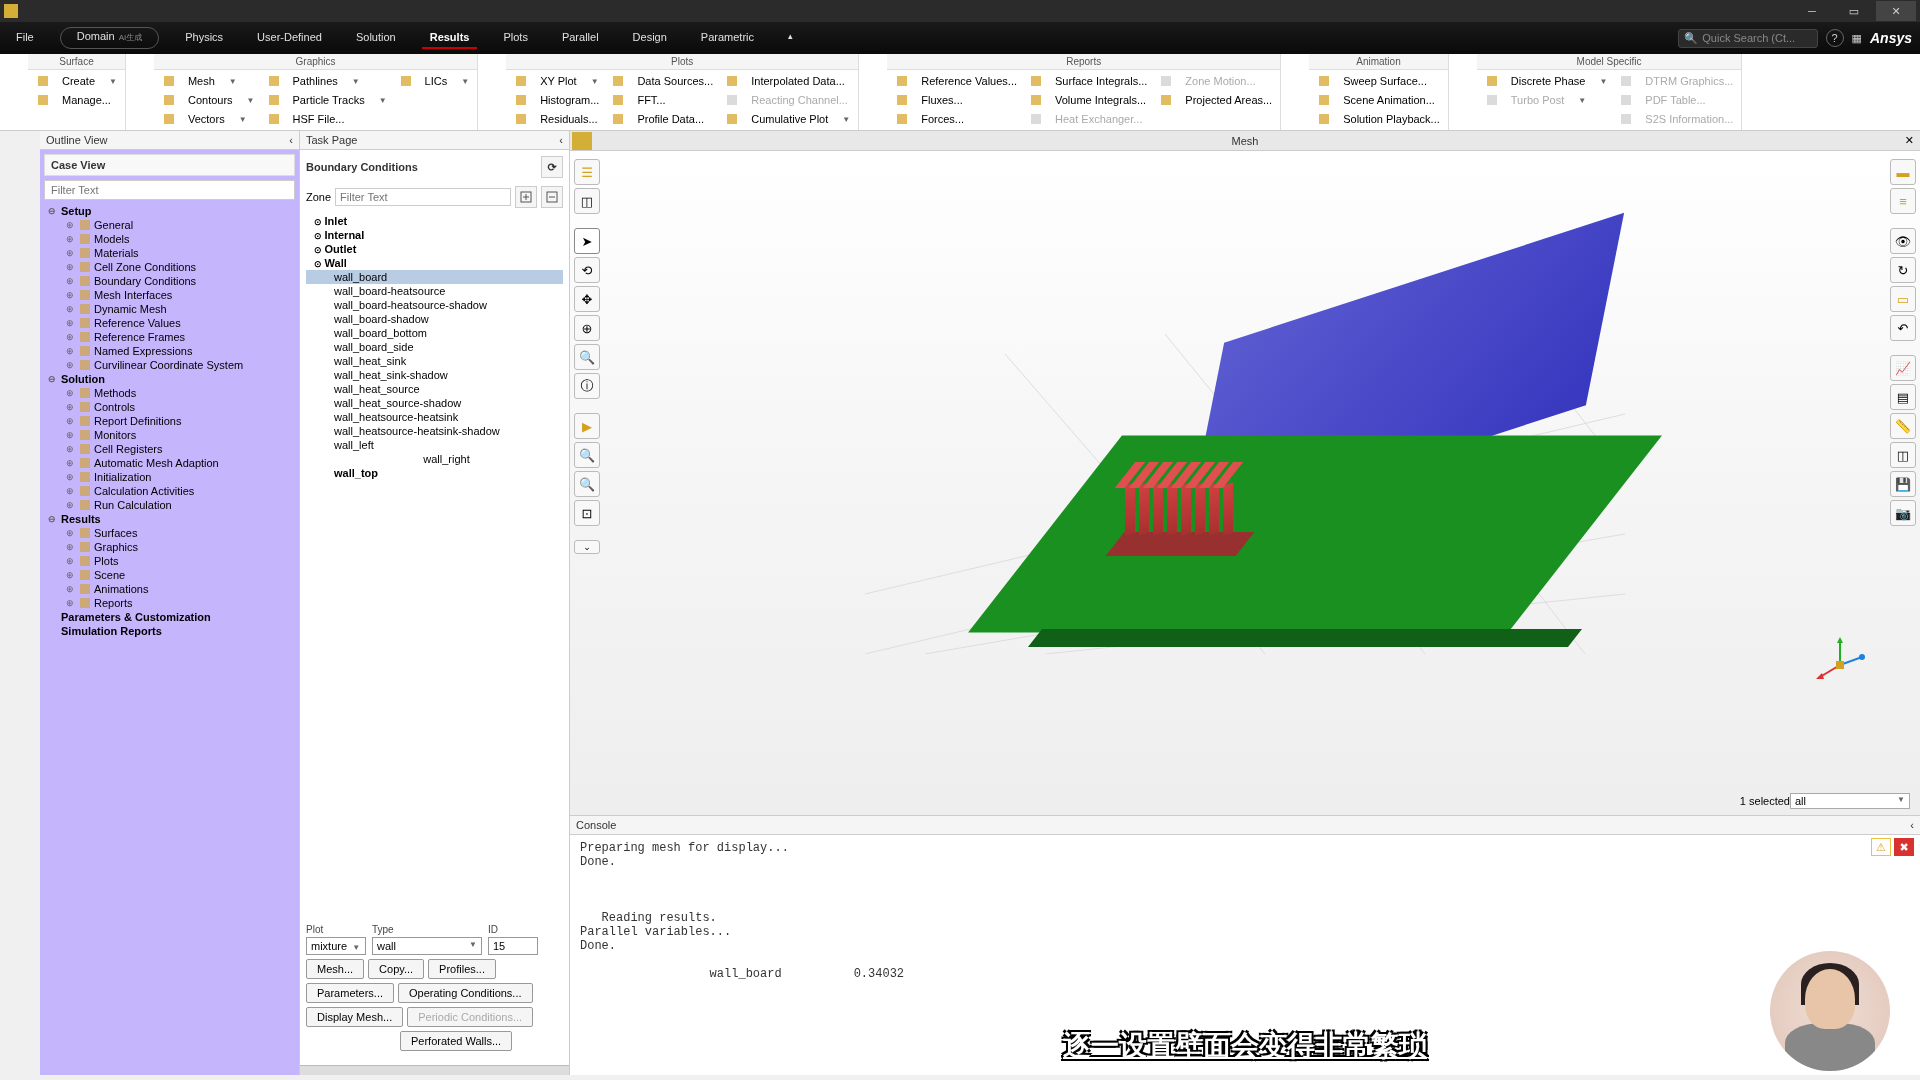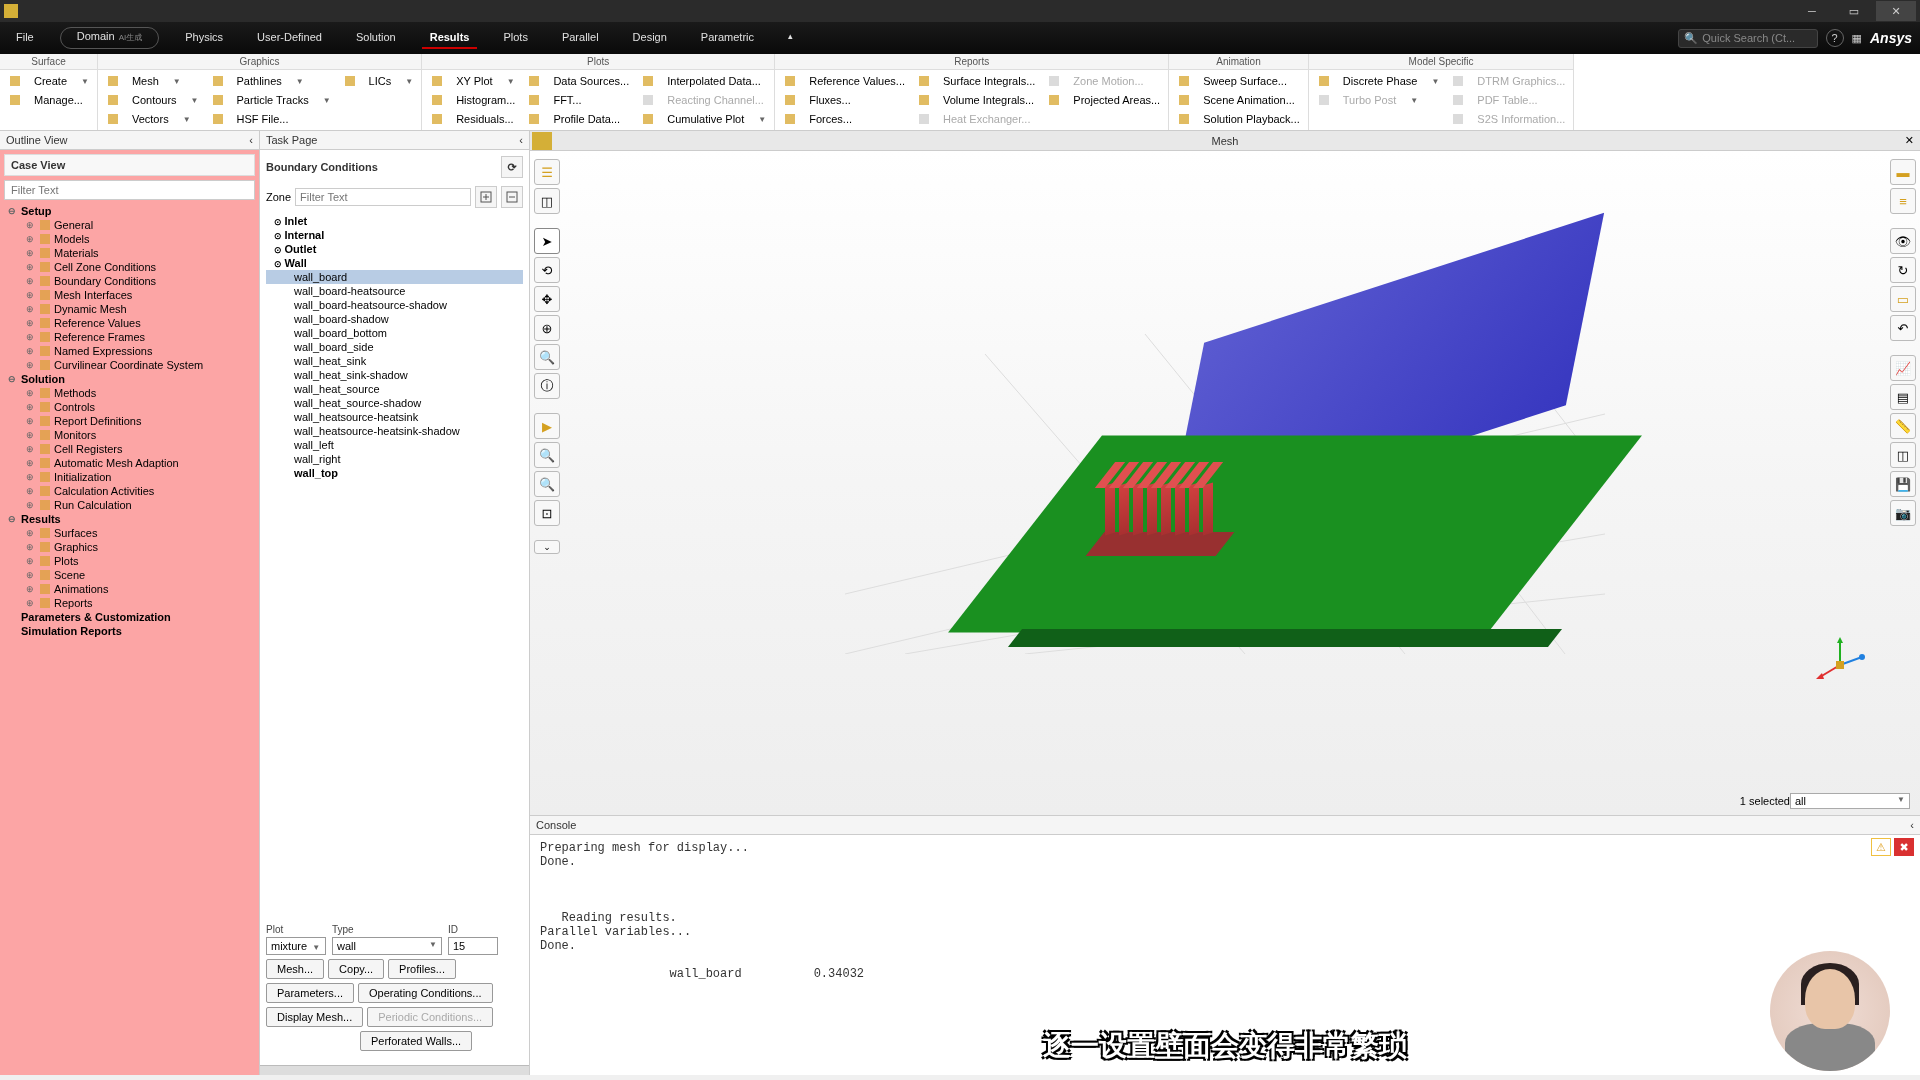--- a/index.html
+++ b/index.html
@@ -18,35 +18,35 @@
 .menu-left { display: flex; gap: 18px; }
 .menu-item { color: #e0e0e0; padding: 4px 8px; cursor: pointer; }
 .menu-item.active { color: #fff; font-weight: bold; border-bottom: 2px solid #cc0000; }
 .menu-item.domain { border: 1px solid #555; border-radius: 12px; padding: 2px 16px; position: relative; }
 .menu-right { display: flex; align-items: center; gap: 8px; }
 .search-box { background: #2a2a2a; border: 1px solid #444; border-radius: 3px; padding: 2px 6px; color: #888; width: 140px; display: flex; align-items: center; gap: 4px; }
 .ansys-logo { color: #fff; font-weight: bold; font-size: 14px; font-style: italic; }
 
 
 .ribbon { background: #fff; border-bottom: 1px solid #ccc; display: flex; }
-.ribbon-group { border-right: 1px solid #ddd; display: flex; flex-direction: column; }
+.ribbon-group { border-right: 1px solid #ddd; display: flex; flex-direction: column; margin-left: 28px; }
 .ribbon-header { background: #f5f5f5; text-align: center; padding: 2px; font-size: 10px; color: #555; border-bottom: 1px solid #ddd; }
 .ribbon-body { display: flex; padding: 2px; }
 .ribbon-col { display: flex; flex-direction: column; gap: 1px; padding: 0 2px; }
 .ribbon-btn { display: flex; align-items: center; gap: 12px; padding: 2px 4px; cursor: pointer; white-space: nowrap; }
 .ribbon-btn.disabled { color: #aaa; }
 .ribbon-icon { width: 14px; height: 14px; display: inline-block; }
 .dd-arrow { font-size: 8px; color: #666; margin-left: 2px; }
 
 
 .main { display: flex; height: calc(100% - 24px - 22px - 90px); }
 .panel-header { background: #f5f5f5; border-bottom: 1px solid #ccc; padding: 3px 6px; display: flex; justify-content: space-between; align-items: center; font-weight: 500; color: #333; }
 
 
-.outline { width: 260px; background: #fca5a5; border-right: 1px solid #ccc; display: flex; flex-direction: column; }
+.outline { width: 260px; background: #c4b5fd; border-right: 1px solid #ccc; display: flex; flex-direction: column; margin-left: 40px; }
 .outline-body { flex: 1; overflow: auto; padding: 4px; }
 .case-view { background: #f8f8f8; border: 1px solid #ddd; padding: 4px 6px; margin-bottom: 4px; font-weight: bold; color: #333; }
 .filter-input { width: 100%; border: 1px solid #ccc; padding: 3px 6px; margin-bottom: 4px; color: #888; }
 .tree-node { padding: 1px 0 1px 4px; cursor: pointer; display: flex; align-items: center; gap: 3px; }
 .tree-node.bold { font-weight: bold; }
 .tree-children { padding-left: 18px; }
 .tree-toggle { width: 10px; display: inline-block; font-size: 9px; color: #666; }
 .tree-icon { width: 12px; height: 12px; display: inline-block; }
 
 
@@ -88,21 +88,21 @@
 
 .console-area { height: 260px; border-top: 1px solid #ccc; display: flex; flex-direction: column; background: #fff; position: relative; }
 .console-body { flex: 1; padding: 6px 10px; font-family: "Courier New", monospace; font-size: 12px; color: #333; white-space: pre; overflow: auto; }
 .console-icons { position: absolute; right: 6px; top: 22px; display: flex; gap: 3px; }
 .warn-badge { width: 20px; height: 18px; background: #fff; border: 1px solid #f0c040; display: flex; align-items: center; justify-content: center; color: #e0a020; }
 .err-badge { width: 20px; height: 18px; background: #d93030; display: flex; align-items: center; justify-content: center; color: #fff; }
 .avatar { position: absolute; right: 30px; bottom: 4px; width: 120px; height: 120px; border-radius: 50%; overflow: hidden; background: radial-gradient(#f0ddd5,#e0c5b8); }
 .avatar-head { width: 50px; height: 60px; background: #e8c5a8; border-radius: 50% 50% 40% 40%; position: absolute; left: 35px; top: 18px; }
 .avatar-hair { width: 58px; height: 42px; background: #2a2020; border-radius: 50% 50% 0 0; position: absolute; left: 31px; top: 12px; }
 .avatar-body { width: 90px; height: 50px; background: #888; border-radius: 40% 40% 0 0; position: absolute; left: 15px; top: 72px; }
-.subtitle-overlay { position: absolute; left: 50%; bottom: 10px; transform: translateX(-50%); color: #fff; font-size: 28px; font-weight: bold; text-shadow: -2px -2px 0 #000, 2px -2px 0 #000, -2px 2px 0 #000, 2px 2px 0 #000; }
+.subtitle-overlay { position: absolute; left: 50%; bottom: 10px; transform: translateX(-50%); color: #fff; font-size: 28px; font-weight: bold; text-shadow: -2px -2px 0 #000, 2px -2px 0 #000, -2px 2px 0 #000, 2px 2px 0 #000; text-decoration: underline; }
 
 
 .floor { width: 760px; height: 380px; position: relative; }
 .floor-grid { position: absolute; inset: 0; }
 .board-top { position: absolute; width: 540px; height: 200px; background: #1a9020; transform: skewX(-38deg) rotateX(10deg); left: 180px; top: 160px; }
 .board-side { position: absolute; width: 540px; height: 18px; background: #106018; transform: skewX(-38deg); left: 170px; top: 355px; }
 .wall-back { position: absolute; width: 400px; height: 180px; background: linear-gradient(135deg,#5a5ad0,#3838c0); transform: skewY(-18deg) skewX(-12deg); left: 340px; top: 10px; }
 .heatsink { position: absolute; left: 260px; top: 210px; }
 .fin { position: absolute; width: 10px; height: 50px; background: linear-gradient(#d04040,#a83030); transform: skewY(-18deg); }
 .fin-top { position: absolute; width: 10px; height: 26px; background: #e05050; transform: skewX(-38deg); top: -22px; }
@@ -683,21 +683,21 @@
           <div class="zone-item" style="padding-left: 28px;">wall_board-shadow</div>
           <div class="zone-item" style="padding-left: 28px;">wall_board_bottom</div>
           <div class="zone-item" style="padding-left: 28px;">wall_board_side</div>
           <div class="zone-item" style="padding-left: 28px;">wall_heat_sink</div>
           <div class="zone-item" style="padding-left: 28px;">wall_heat_sink-shadow</div>
           <div class="zone-item" style="padding-left: 28px;">wall_heat_source</div>
           <div class="zone-item" style="padding-left: 28px;">wall_heat_source-shadow</div>
           <div class="zone-item" style="padding-left: 28px;">wall_heatsource-heatsink</div>
           <div class="zone-item" style="padding-left: 28px;">wall_heatsource-heatsink-shadow</div>
           <div class="zone-item" style="padding-left: 28px;">wall_left</div>
-          <div class="zone-item" style="padding-left: 28px;">wall_right</div>
+          <div class="zone-item" style="padding-left: 28px; text-align: center;">wall_right</div>
           <div class="zone-item" style="padding-left: 28px; font-weight: bold;">wall_top</div>
         </div>
 
       <div class="task-bottom">
         <div class="field-row">
           <div class="field-col" style="width:60px">
             <label>Plot</label>
             <div class="select-box"><span>mixture</span> <span class="dd-arrow">▼</span></div>
           </div>
           <div class="field-col" style="width:110px">

